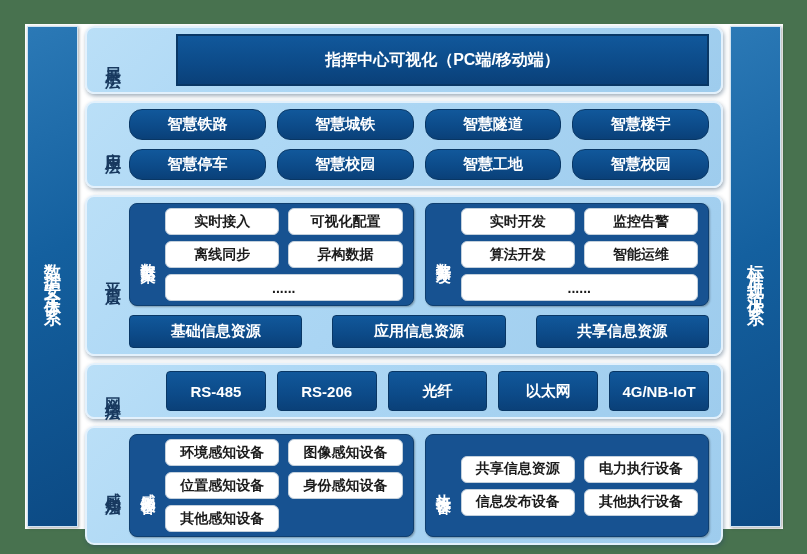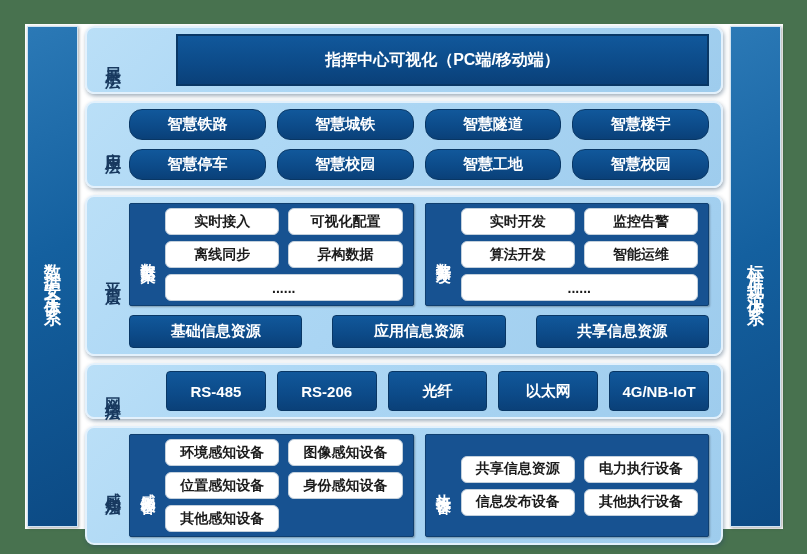--- a/index.html
+++ b/index.html
@@ -56,21 +56,21 @@
   .big-box{flex:1;height:48px;font-size:16px;border-width:2px;border-radius:0;margin-left:47px;}
   
   .p-app{height:74px;}
   .grid4{flex:1;display:grid;grid-template-columns:repeat(4,1fr);gap:9px 11px;}
   .grid4 .box{height:29px;border-radius:13px;}
   
   .p-platform{height:158px;}
   .platform-body{flex:1;display:flex;flex-direction:column;gap:9px;min-width:0;}
   .groups-row{display:flex;gap:11px;}
   .group{
-    flex:1;background:#175291;border:1px solid #0f3f70;border-radius:2px;
+    flex:1;background:#175291;border:1px solid #0f3f70;border-radius:8px;
     padding:4px 10px;display:flex;gap:9px;align-items:center;min-width:0;
     box-shadow:1px 1px 2px rgba(0,0,0,.3);
   }
   .group-label{
     writing-mode:vertical-rl;text-orientation:upright;
     color:#ffffff;font-weight:bold;font-size:15px;letter-spacing:2px;
     line-height:1;flex:0 0 16px;text-align:center;
   }
   .group-grid{flex:1;display:grid;grid-template-columns:1fr 1fr;gap:6px 9px;min-width:0;}
   .white-box{

